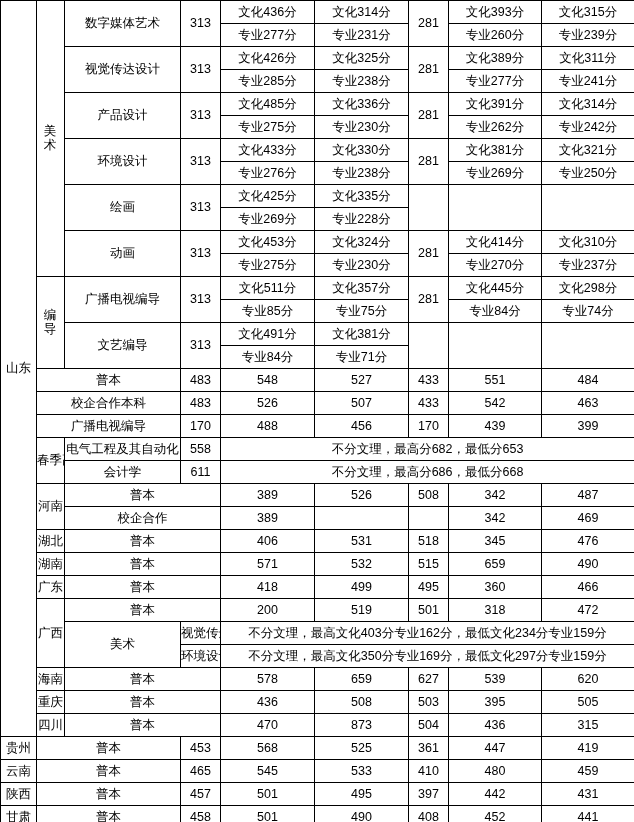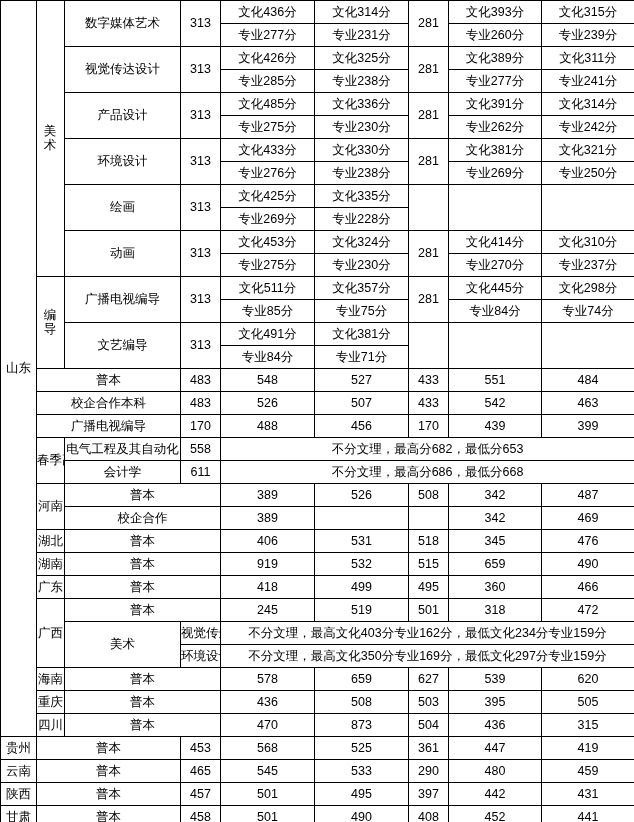--- a/index.html
+++ b/index.html
@@ -261,41 +261,41 @@
           <td>406</td>
           <td>531</td>
           <td>518</td>
           <td>345</td>
           <td>476</td>
           <td>448</td>
         </tr>
         <tr>
           <td class="prov">湖南</td>
           <td colspan="2" class="wide">普本</td>
-          <td>919</td>
+          <td>571</td>
           <td>532</td>
           <td>515</td>
           <td>659</td>
           <td>490</td>
           <td>468</td>
         </tr>
         <tr>
           <td class="prov">广东</td>
           <td colspan="2" class="wide">普本</td>
           <td>418</td>
           <td>499</td>
           <td>495</td>
           <td>360</td>
           <td>466</td>
           <td>441</td>
         </tr>
         <tr>
           <td rowspan="3" class="prov">广西</td>
           <td colspan="2" class="wide">普本</td>
-          <td>245</td>
+          <td>200</td>
           <td>519</td>
           <td>501</td>
           <td>318</td>
           <td>472</td>
           <td>402</td>
         </tr>
         <tr>
           <td rowspan="2" class="vert2">美术</td>
           <td class="name">视觉传达设计</td>
           <td colspan="6" class="narrow">不分文理，最高文化403分专业162分，最低文化234分专业159分</td>
@@ -343,21 +343,21 @@
           <td>361</td>
           <td>447</td>
           <td>419</td>
         </tr>
         <tr>
           <td class="prov">云南</td>
           <td colspan="2" class="wide">普本</td>
           <td>465</td>
           <td>545</td>
           <td>533</td>
-          <td>290</td>
+          <td>410</td>
           <td>480</td>
           <td>459</td>
         </tr>
         <tr>
           <td class="prov">陕西</td>
           <td colspan="2" class="wide">普本</td>
           <td>457</td>
           <td>501</td>
           <td>495</td>
           <td>397</td>

